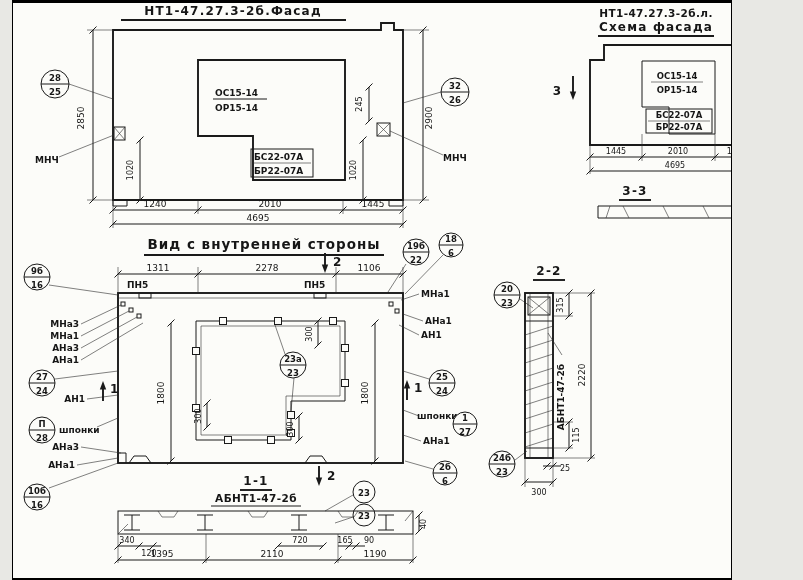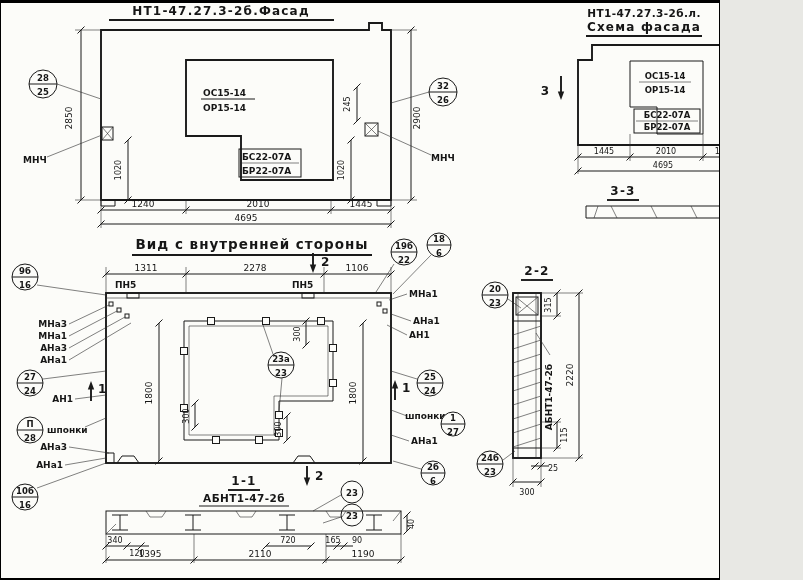--- a/index.html
+++ b/index.html
@@ -1,18 +1,18 @@
 <!DOCTYPE html>
 <html><head>
 <meta charset="utf-8">
 <style>
   html,body{margin:0;padding:0;background:#e8e8e4;}
   #frame{width:720px;height:580px;box-sizing:border-box;background:#fcfcf9;
          border:1px solid #000;border-top-width:3px;border-bottom-width:2px;
-         position:relative;overflow:hidden;}
+         position:relative;overflow:hidden;margin-left:12px;}
   svg text{font-family:"DejaVu Sans",sans-serif;fill:#161616;}
   .t12{font-size:12px;font-weight:700;letter-spacing:1.2px;}
   .t11{font-size:10.5px;font-weight:700;letter-spacing:.4px;}
   .t14{font-size:13.5px;font-weight:700;letter-spacing:1px;}
   .dim{font-size:9px;text-anchor:middle;}
   .dm8{font-size:8px;text-anchor:middle;}
   .lb{font-size:9px;font-weight:600;}
   .lbe{font-size:9px;font-weight:600;text-anchor:end;}
   .co{font-size:8.5px;font-weight:600;text-anchor:middle;}
   .cut{font-size:12px;font-weight:700;}

